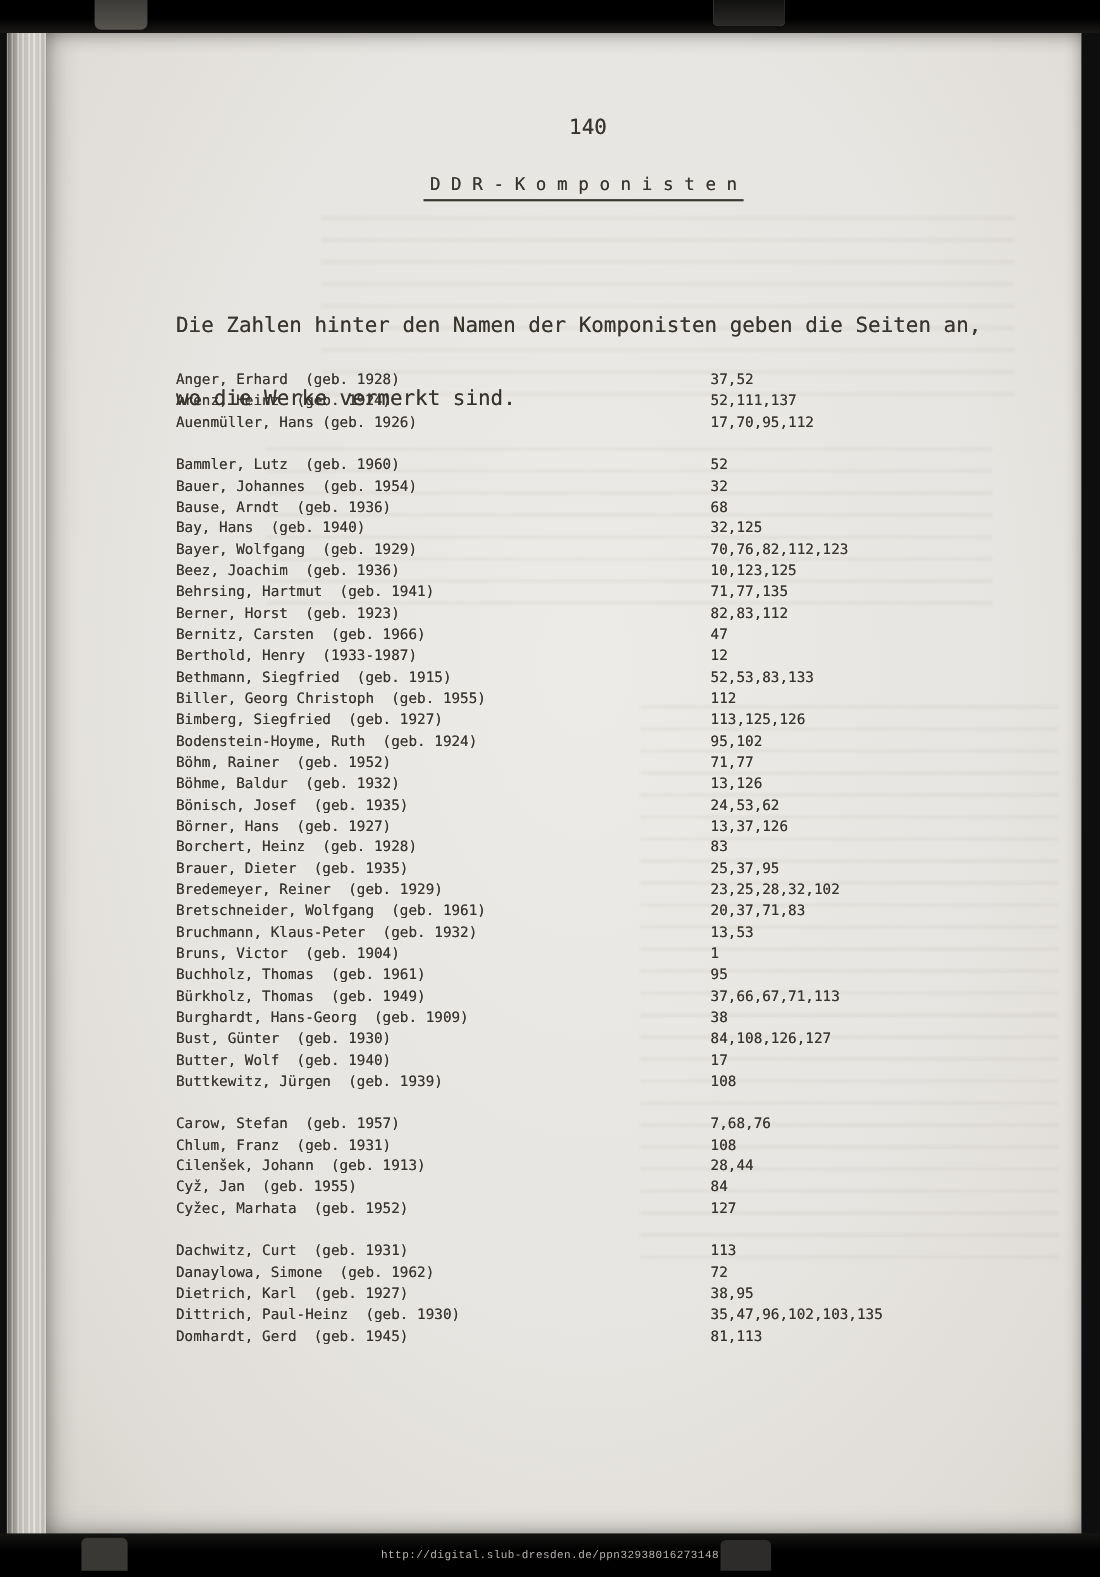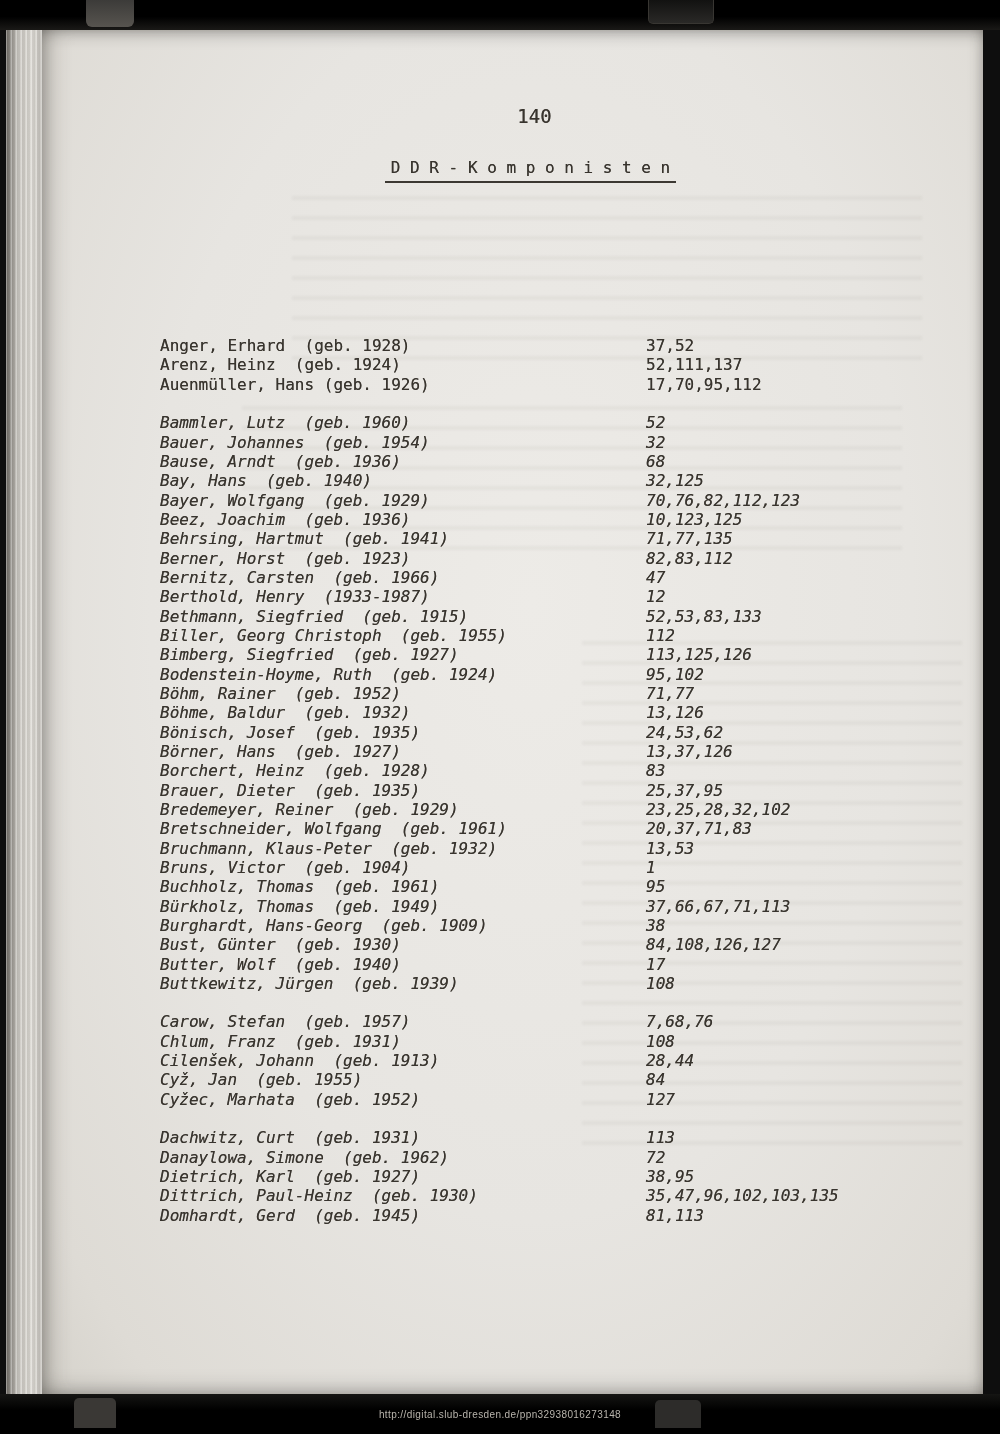--- a/index.html
+++ b/index.html
@@ -42,21 +42,21 @@
     position: absolute; left: 74px; top: 4px; width: 42px; height: 30px;
     background: #3a3835; border-radius: 5px 5px 0 0;
   }
   .foot-right {
     position: absolute; left: 655px; top: 6px; width: 46px; height: 28px;
     background: #2d2c2a; border-radius: 5px 5px 0 0;
   }
   .watermark {
     position: relative;
     color: #b8b4ac;
-    font-family: Liberation Sans, sans-serif;
+    font-family: Liberation Mono, monospace;
     font-size: 10px;
     letter-spacing: 0.4px;
     z-index: 5;
     text-shadow: 0 0 1px rgba(0,0,0,0.8);
   }
 
   
   .page-stack {
     position: absolute; left: 6px; top: 28px; width: 48px; height: 1368px;
     background:
@@ -123,44 +123,48 @@
   }
 
   .intro {
     position: absolute; left: 118px; top: 213px;
     font-size: 19px;
     line-height: 22px;
   }
 
   .composer-list {
     position: absolute; left: 118px; top: 308px;
-    font-size: 16px;
+    font-size: 13px;
     line-height: 19.33px;
   }
-  .group:not(:first-child) { margin-top: 19.33px; font-style: italic; }
+  .group:not(:first-child) { margin-top: 19.33px; }
   .row .name { display: inline-block; width: 486px; }
   .row .pages { display: inline-block; }
 </style>
 </head>
 <body>
 
 <div class="page-stack"></div>
 
 <div class="page">
 
   <div class="ghost ghost-a"></div>
   <div class="ghost ghost-b"></div>
   <div class="ghost ghost-c"></div>
 
   <div class="typewriter page-number">140</div>
 
   <div class="title-wrap">
     <span class="typewriter title">D D R - K o m p o n i s t e n</span>
   </div>
 
+  <div class="typewriter intro">
+    <div>Die Zahlen hinter den Namen der Komponisten geben die Seiten an,</div>
+    <div>wo die Werke vermerkt sind.</div>
+  </div>
 
   <div class="typewriter composer-list"><div class="group"><div class="row"><span class="name">Anger, Erhard  (geb. 1928)</span><span class="pages">37,52</span></div><div class="row"><span class="name">Arenz, Heinz  (geb. 1924)</span><span class="pages">52,111,137</span></div><div class="row"><span class="name">Auenmüller, Hans (geb. 1926)</span><span class="pages">17,70,95,112</span></div></div><div class="group"><div class="row"><span class="name">Bammler, Lutz  (geb. 1960)</span><span class="pages">52</span></div><div class="row"><span class="name">Bauer, Johannes  (geb. 1954)</span><span class="pages">32</span></div><div class="row"><span class="name">Bause, Arndt  (geb. 1936)</span><span class="pages">68</span></div><div class="row"><span class="name">Bay, Hans  (geb. 1940)</span><span class="pages">32,125</span></div><div class="row"><span class="name">Bayer, Wolfgang  (geb. 1929)</span><span class="pages">70,76,82,112,123</span></div><div class="row"><span class="name">Beez, Joachim  (geb. 1936)</span><span class="pages">10,123,125</span></div><div class="row"><span class="name">Behrsing, Hartmut  (geb. 1941)</span><span class="pages">71,77,135</span></div><div class="row"><span class="name">Berner, Horst  (geb. 1923)</span><span class="pages">82,83,112</span></div><div class="row"><span class="name">Bernitz, Carsten  (geb. 1966)</span><span class="pages">47</span></div><div class="row"><span class="name">Berthold, Henry  (1933-1987)</span><span class="pages">12</span></div><div class="row"><span class="name">Bethmann, Siegfried  (geb. 1915)</span><span class="pages">52,53,83,133</span></div><div class="row"><span class="name">Biller, Georg Christoph  (geb. 1955)</span><span class="pages">112</span></div><div class="row"><span class="name">Bimberg, Siegfried  (geb. 1927)</span><span class="pages">113,125,126</span></div><div class="row"><span class="name">Bodenstein-Hoyme, Ruth  (geb. 1924)</span><span class="pages">95,102</span></div><div class="row"><span class="name">Böhm, Rainer  (geb. 1952)</span><span class="pages">71,77</span></div><div class="row"><span class="name">Böhme, Baldur  (geb. 1932)</span><span class="pages">13,126</span></div><div class="row"><span class="name">Bönisch, Josef  (geb. 1935)</span><span class="pages">24,53,62</span></div><div class="row"><span class="name">Börner, Hans  (geb. 1927)</span><span class="pages">13,37,126</span></div><div class="row"><span class="name">Borchert, Heinz  (geb. 1928)</span><span class="pages">83</span></div><div class="row"><span class="name">Brauer, Dieter  (geb. 1935)</span><span class="pages">25,37,95</span></div><div class="row"><span class="name">Bredemeyer, Reiner  (geb. 1929)</span><span class="pages">23,25,28,32,102</span></div><div class="row"><span class="name">Bretschneider, Wolfgang  (geb. 1961)</span><span class="pages">20,37,71,83</span></div><div class="row"><span class="name">Bruchmann, Klaus-Peter  (geb. 1932)</span><span class="pages">13,53</span></div><div class="row"><span class="name">Bruns, Victor  (geb. 1904)</span><span class="pages">1</span></div><div class="row"><span class="name">Buchholz, Thomas  (geb. 1961)</span><span class="pages">95</span></div><div class="row"><span class="name">Bürkholz, Thomas  (geb. 1949)</span><span class="pages">37,66,67,71,113</span></div><div class="row"><span class="name">Burghardt, Hans-Georg  (geb. 1909)</span><span class="pages">38</span></div><div class="row"><span class="name">Bust, Günter  (geb. 1930)</span><span class="pages">84,108,126,127</span></div><div class="row"><span class="name">Butter, Wolf  (geb. 1940)</span><span class="pages">17</span></div><div class="row"><span class="name">Buttkewitz, Jürgen  (geb. 1939)</span><span class="pages">108</span></div></div><div class="group"><div class="row"><span class="name">Carow, Stefan  (geb. 1957)</span><span class="pages">7,68,76</span></div><div class="row"><span class="name">Chlum, Franz  (geb. 1931)</span><span class="pages">108</span></div><div class="row"><span class="name">Cilenšek, Johann  (geb. 1913)</span><span class="pages">28,44</span></div><div class="row"><span class="name">Cyž, Jan  (geb. 1955)</span><span class="pages">84</span></div><div class="row"><span class="name">Cyžec, Marhata  (geb. 1952)</span><span class="pages">127</span></div></div><div class="group"><div class="row"><span class="name">Dachwitz, Curt  (geb. 1931)</span><span class="pages">113</span></div><div class="row"><span class="name">Danaylowa, Simone  (geb. 1962)</span><span class="pages">72</span></div><div class="row"><span class="name">Dietrich, Karl  (geb. 1927)</span><span class="pages">38,95</span></div><div class="row"><span class="name">Dittrich, Paul-Heinz  (geb. 1930)</span><span class="pages">35,47,96,102,103,135</span></div><div class="row"><span class="name">Domhardt, Gerd  (geb. 1945)</span><span class="pages">81,113</span></div></div></div>
 </div>
 
 <div class="top-bar">
   <div class="clamp-left"></div>
   <div class="clamp-mid"></div>
 </div>
 
 <div class="bottom-bar">

